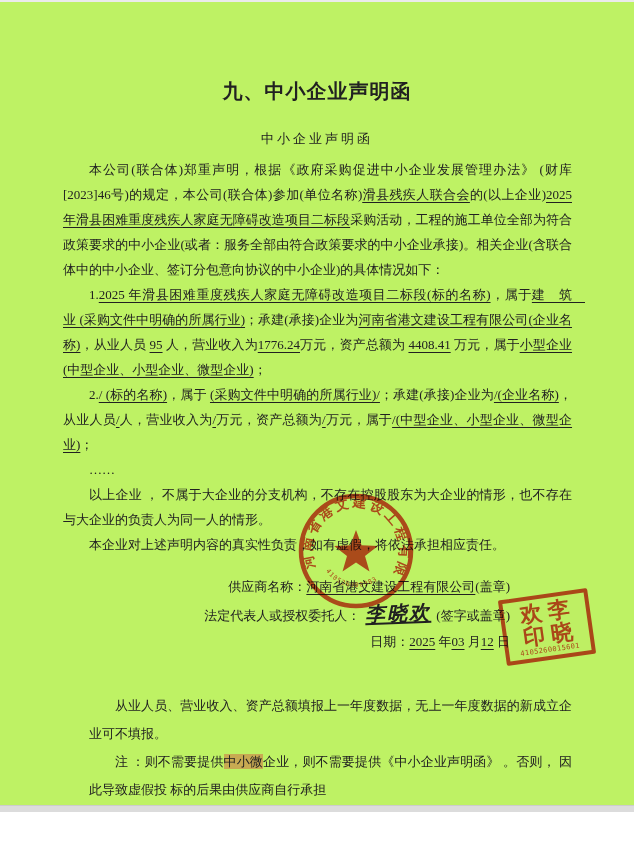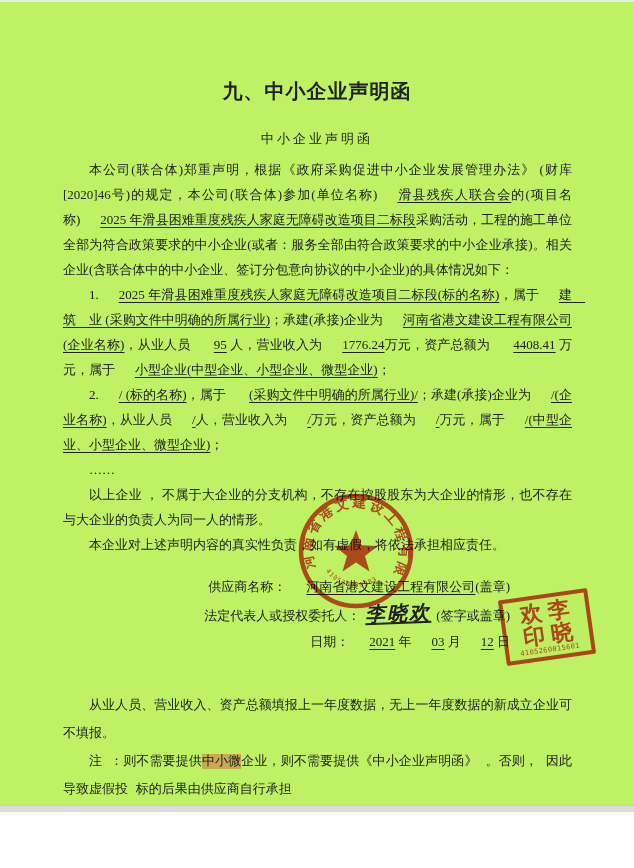--- a/index.html
+++ b/index.html
@@ -29,39 +29,38 @@
     margin-top:24px;
     text-align:center;
     font-size:13px;line-height:18px;letter-spacing:3px;
   }
   .doc-body{
     margin:9px 62px 0 63px;
     font-size:13px;line-height:25px;
     text-align:justify;
   }
   .para{text-indent:2em;}
-  .u{text-decoration:underline;text-underline-offset:3px;padding-left:20px;}
+  .u{text-decoration:underline;text-underline-offset:3px;}
   .hl{background:var(--highlight);}
   .sig-block{
     margin:17px 62px 0 63px;
     font-size:13px;line-height:26px;
   }
   .sig-block .para{text-align:right;text-indent:0;padding-right:62px;}
   .hw{
     font-weight:bold;font-style:italic;
     font-size:20px;letter-spacing:2px;
     padding:0 5px;
     text-decoration:underline;text-underline-offset:2px;
     display:inline-block;transform:rotate(-2deg);
   }
   .notes{
-    margin:37px 62px 0 63px;
+    margin:37px 62px 0 89px;
     font-size:13px;line-height:28px;
     text-align:justify;
-    font-family:Liberation Mono, monospace;
   }
 
   
   .stamp-round{
     position:absolute;left:296px;top:491px;
     width:120px;height:120px;
     mix-blend-mode:multiply;opacity:.9;
     pointer-events:none;
   }
   
@@ -92,32 +91,32 @@
 </head>
 <body>
 
 <div class="page">
   <div class="edge-top"></div>
 
   <div class="doc-title">九、中小企业声明函</div>
   <div class="doc-subtitle">中小企业声明函</div>
 
   <div class="doc-body">
-      <div class="para"><span>本公司(联合体)郑重声明，根据《政府采购促进中小企业发展管理办法》 (财库[2020]46号)的规定，本公司(联合体)参加(单位名称)</span><span class="u">滑县残疾人联合会</span><span>的(项目名称)</span><span class="u">2025 年滑县困难重度残疾人家庭无障碍改造项目二标段</span><span>采购活动，工程的施工单位全部为符合政策要求的中小企业(或者：服务全部由符合政策要求的中小企业承接)。相关企业(含联合体中的中小企业、签订分包意向协议的中小企业)的具体情况如下：</span></div>
+      <div class="para"><span>本公司(联合体)郑重声明，根据《政府采购促进中小企业发展管理办法》 (财库[2023]46号)的规定，本公司(联合体)参加(单位名称)</span><span class="u">滑县残疾人联合会</span><span>的(以上企业)</span><span class="u">2025 年滑县困难重度残疾人家庭无障碍改造项目二标段</span><span>采购活动，工程的施工单位全部为符合政策要求的中小企业(或者：服务全部由符合政策要求的中小企业承接)。相关企业(含联合体中的中小企业、签订分包意向协议的中小企业)的具体情况如下：</span></div>
       <div class="para"><span>1.</span><span class="u">2025 年滑县困难重度残疾人家庭无障碍改造项目二标段(标的名称)</span><span>，属于</span><span class="u">建　筑　业 (采购文件中明确的所属行业)</span><span>；承建(承接)企业为</span><span class="u">河南省港文建设工程有限公司(企业名称)</span><span>，从业人员 </span><span class="u">95</span><span> 人，营业收入为</span><span class="u">1776.24</span><span>万元，资产总额为 </span><span class="u">4408.41</span><span> 万元，属于</span><span class="u">小型企业(中型企业、小型企业、微型企业)</span><span>；</span></div>
       <div class="para"><span>2.</span><span class="u">/ (标的名称)</span><span>，属于 </span><span class="u">(采购文件中明确的所属行业)/</span><span>；承建(承接)企业为</span><span class="u">/(企业名称)</span><span>，从业人员</span><span class="u">/</span><span>人，营业收入为</span><span class="u">/</span><span>万元，资产总额为</span><span class="u">/</span><span>万元，属于</span><span class="u">/(中型企业、小型企业、微型企业)</span><span>；</span></div>
       <div class="para"><span>……</span></div>
       <div class="para"><span>以上企业 ， 不属于大企业的分支机构，不存在控股股东为大企业的情形，也不存在与大企业的负责人为同一人的情形。</span></div>
       <div class="para"><span>本企业对上述声明内容的真实性负责，如有虚假，将依法承担相应责任。</span></div>
     </div>
 
   <div class="sig-block">
       <div class="para"><span>供应商名称：</span><span class="u">河南省港文建设工程有限公司</span><span>(盖章)</span></div>
       <div class="para"><span>法定代表人或授权委托人：</span><span class="hw">李晓欢</span><span>(签字或盖章)</span></div>
-      <div class="para"><span>日期：</span><span class="u">2021</span><span> 年</span><span class="u">03</span><span> 月</span><span class="u">12</span><span> 日</span></div>
+      <div class="para"><span>日期：</span><span class="u">2025</span><span> 年</span><span class="u">03</span><span> 月</span><span class="u">12</span><span> 日</span></div>
     </div>
 
   <div class="notes">
       <div class="para"><span>从业人员、营业收入、资产总额填报上一年度数据，无上一年度数据的新成立企业可不填报。</span></div>
       <div class="para"><span>注 ：则不需要提供</span><span class="hl">中小微</span><span>企业，则不需要提供《中小企业声明函》 。否则， 因此导致虚假投 标的后果由供应商自行承担</span></div>
     </div>
 
   <svg class="stamp-round" viewBox="0 0 120 120" xmlns="http://www.w3.org/2000/svg" aria-hidden="true">
     <defs>
       <path id="arcTop" d="M 20.1,78.5 A 44,44 0 1 1 99.9,78.5" fill="none"></path>

